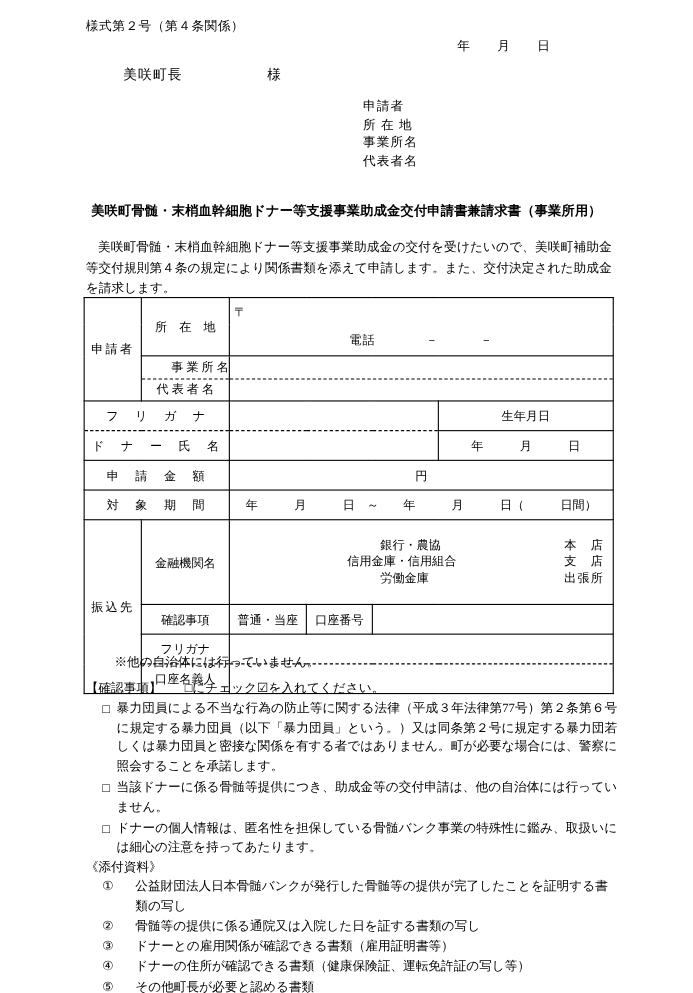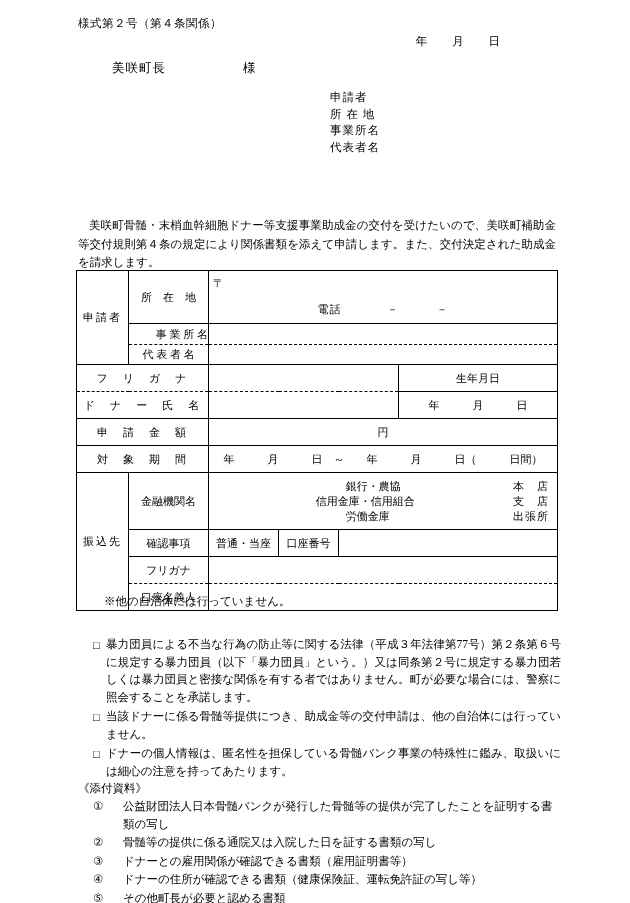--- a/index.html
+++ b/index.html
@@ -210,20 +210,21 @@
   <div class="addressee">美咲町長</div>
   <div class="addressee-sama">様</div>
 
   <div class="applicant-block">
     <div>申請者</div>
     <div>所 在 地</div>
     <div>事業所名</div>
     <div>代表者名</div>
   </div>
 
+  <div class="doc-title">美咲町骨髄・末梢血幹細胞ドナー等支援事業助成金交付申請書兼請求書（事業所用）</div>
 
   <div class="lead">美咲町骨髄・末梢血幹細胞ドナー等支援事業助成金の交付を受けたいので、美咲町補助金等交付規則第４条の規定により関係書類を添えて申請します。また、交付決定された助成金を請求します。</div>
 
   <table class="main">
     <colgroup>
       <col style="width:52px">
       <col style="width:80px">
       <col style="width:70px">
       <col style="width:60px">
       <col style="width:60px">
@@ -275,21 +276,21 @@
       </tr>
 
       <tr>
         <td class="lbl" colspan="2">対　象　期　間</td>
         <td class="center" colspan="4">年　　　月　　　日　～　　年　　　月　　　日（　　　日間）</td>
       </tr>
 
       <tr>
         <td class="lbl" rowspan="4">振込先</td>
         <td class="lbl-sp">金融機関名</td>
-        <td class="bank-lines" colspan="4" style="height:50px;padding:3px 4px;position:relative">
+        <td class="bank-lines" colspan="4" style="height:50px;padding:13px 4px;position:relative">
           <span class="l">
             <span style="display:inline-block;width:130px"></span>
             <span>銀行・農協</span>
             <span class="bank-right">本　店</span>
           </span>
           <span class="l">
             <span style="display:inline-block;width:100px"></span>
             <span>信用金庫・信用組合</span>
             <span class="bank-right">支　店</span>
           </span>
@@ -315,20 +316,24 @@
 
       <tr>
         <td class="lbl-sp dashed-top">口座名義人</td>
         <td class="dashed-top" colspan="4"></td>
       </tr>
     </tbody>
   </table>
 
   <div class="note2">※他の自治体には行っていません。</div>
 
+  <div class="confirm-head">
+    <span>【確認事項】</span>
+    <span class="cb">□にチェック☑を入れてください。</span>
+  </div>
 
   <div class="confirm-list">
     <div class="confirm-item">
       <span class="box">□</span>
       <span>暴力団員による不当な行為の防止等に関する法律（平成３年法律第77号）第２条第６号に規定する暴力団員（以下「暴力団員」という。）又は同条第２号に規定する暴力団若しくは暴力団員と密接な関係を有する者ではありません。町が必要な場合には、警察に照会することを承諾します。</span>
     </div>
     <div class="confirm-item">
       <span class="box">□</span>
       <span>当該ドナーに係る骨髄等提供につき、助成金等の交付申請は、他の自治体には行っていません。</span>
     </div>

